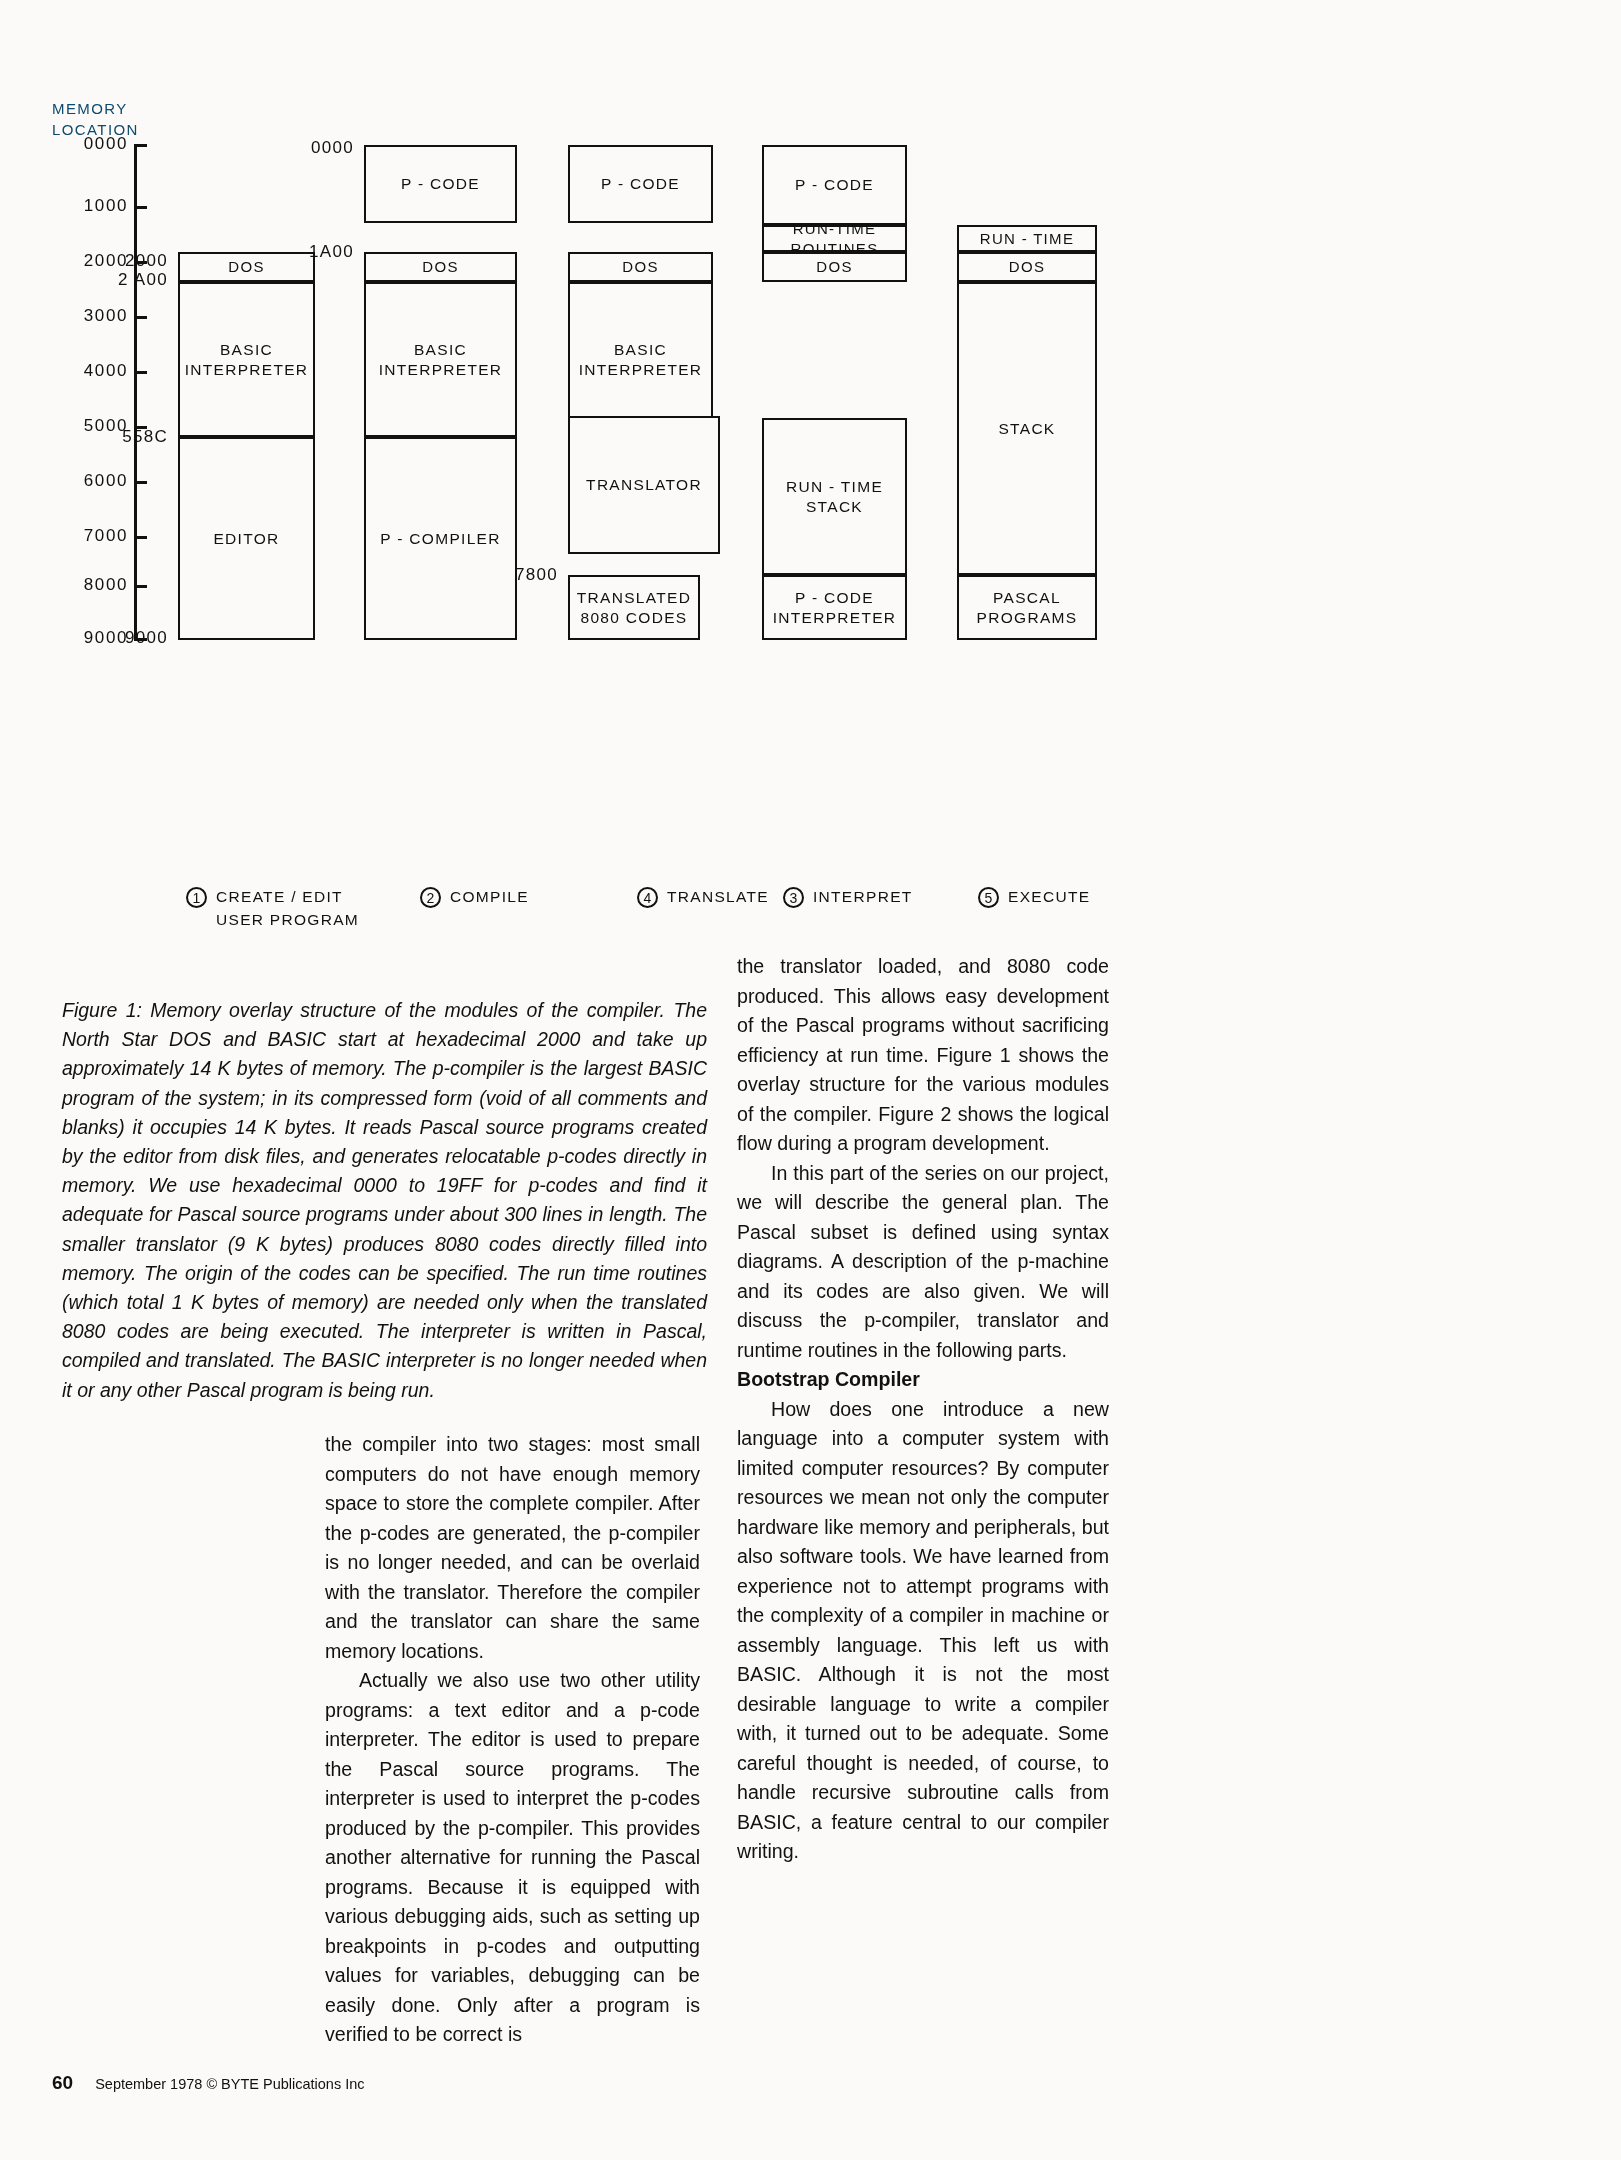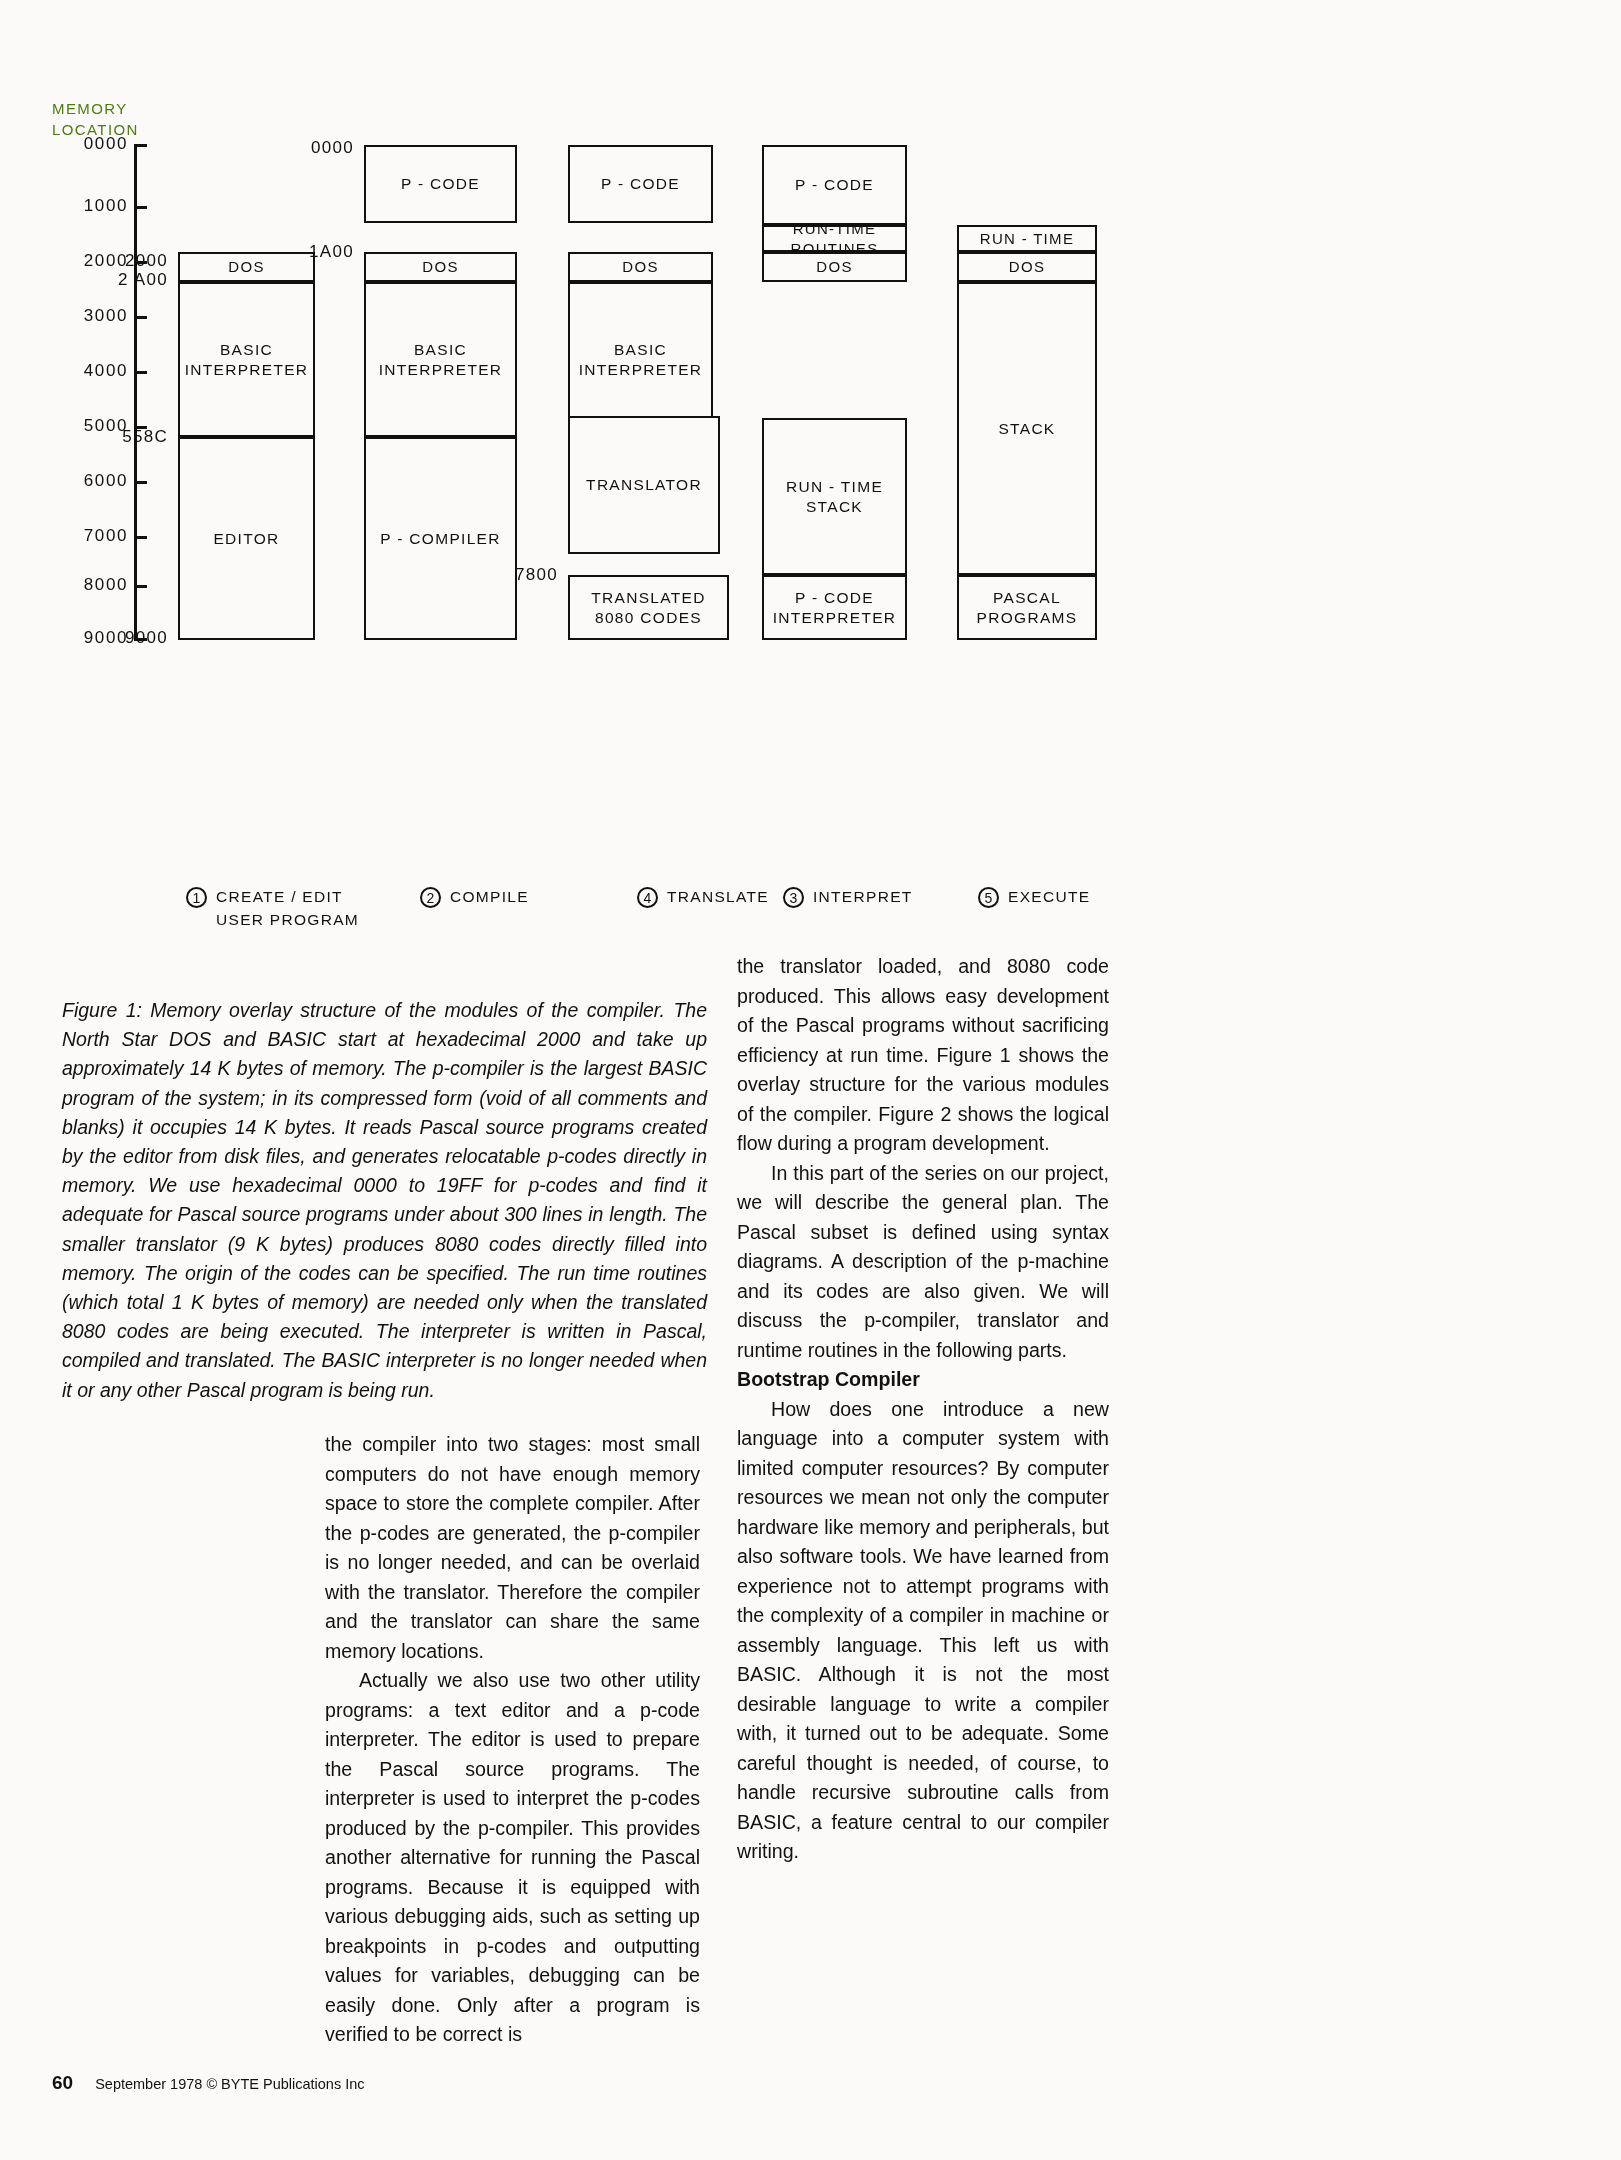--- a/index.html
+++ b/index.html
@@ -34,21 +34,21 @@
   }
 
   .axis-title {
     position: absolute;
     left: 52px;
     top: 98px;
     font-size: 15px;
     letter-spacing: 1.4px;
     line-height: 21px;
     white-space: pre-line;
-    color: #4d7c0f;
+    color: #0c4a6e;
   }
 
   
   .axis-line {
     position: absolute;
     left: 134px;
     top: 144px;
     width: 3px;
     height: 497px;
     background: #111;
@@ -322,21 +322,21 @@
           <div class="box thin" style="left: 568px; width: 145px; top: 252px; height: 30px;">
             <div class="box-label">DOS</div>
           </div>
           <div class="box" style="left: 568px; width: 145px; top: 282px; height: 155px;">
             <div class="box-label">BASIC
 INTERPRETER</div>
           </div>
           <div class="box" style="left: 568px; width: 152px; top: 416px; height: 138px;">
             <div class="box-label">TRANSLATOR</div>
           </div>
-          <div class="box" style="left: 568px; width: 161px; top: 575px; height: 65px;">
+          <div class="box" style="left: 568px; width: 132px; top: 575px; height: 65px;">
             <div class="box-label">TRANSLATED
 8080 CODES</div>
           </div>
           <div class="annot" style="top: 575px; left: 472px; width: 86px;">7800</div>
           <div class="caption-row" style="left: 637px;">
             <span class="circ">4</span>
             <span>TRANSLATE</span>
           </div>
         </div>
         <div class="col">

